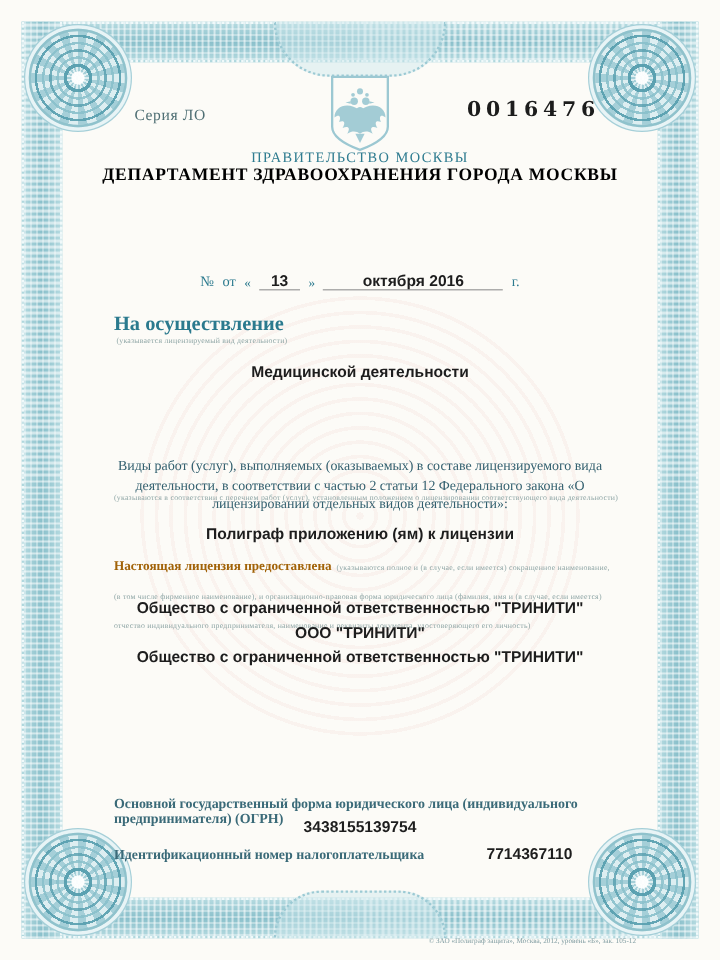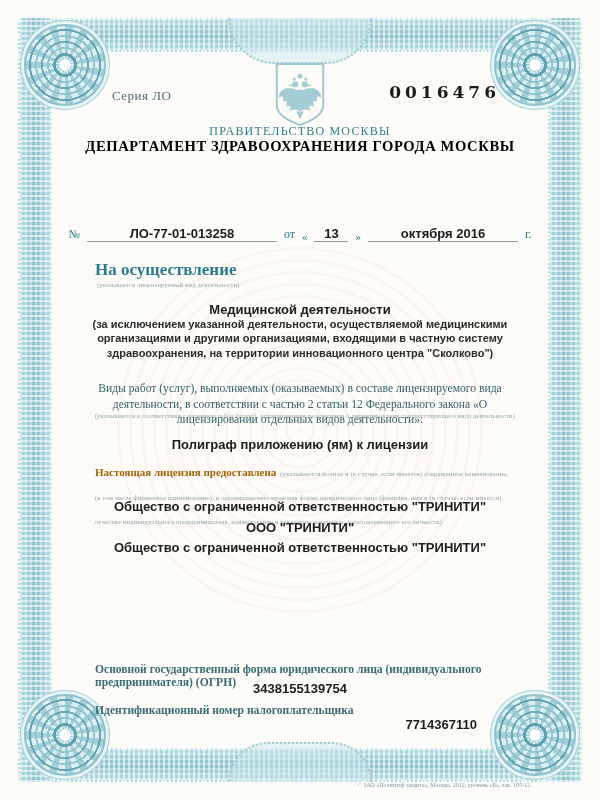--- a/index.html
+++ b/index.html
@@ -90,21 +90,21 @@
     color:#2b2b2b;line-height:1.3;}
   .p-works{top:381px;left:78px;right:78px;text-align:center;
     font-size:11.6px;color:#33606f;line-height:1.35;}
   .cap-works{left:95px;top:412px;}
   .t-appendix{top:437px;}
   .p-granted{top:459px;left:95px;right:85px;line-height:1.5;}
   .granted-lead{font-size:11px;font-weight:700;color:#a16207;}
   .t-company1{top:499px;} .t-company2{top:520px;} .t-company3{top:540px;}
   .ogrn-label{top:663px;left:95px;right:85px;font-size:11.6px;font-weight:600;color:#3a6a78;}
   .ogrn-value{top:681px;}
-  .inn-row{top:704px;left:95px;right:85px;display:flex;align-items:baseline;flex-direction:column;}
+  .inn-row{top:704px;left:95px;right:85px;display:flex;align-items:baseline;}
   .inn-label{font-size:11.6px;font-weight:600;color:#3a6a78;}
   .inn-value{margin-left:auto;margin-right:38px;}
   .footer-note{bottom:12px;right:70px;font-size:6px;color:#7f9ba0;}
 </style>
 </head>
 <body>
 
 <div class="page">
 
   <div class="band band-h band-top"></div>
@@ -142,34 +142,32 @@
       </svg>
     </div>
 
     <div class="abs serial">0016476</div>
 
     <div class="abs center gov">ПРАВИТЕЛЬСТВО МОСКВЫ</div>
     <div class="abs center dept">ДЕПАРТАМЕНТ ЗДРАВООХРАНЕНИЯ ГОРОДА МОСКВЫ</div>
 
     <div class="abs numline">
       <span>№</span>
-      <span class="fill-line line-no">ЛО-77-01-013258</span>
       <span>от</span>
       <span class="quote">«</span>
       <span class="fill-line line-day">13</span>
       <span class="quote">»</span>
       <span class="fill-line line-month">октября 2016</span>
       <span>г.</span>
     </div>
 
     <div class="abs teal-head h-activity">На осуществление</div>
     <div class="abs caption cap-activity">(указывается лицензируемый вид деятельности)</div>
     <div class="abs center bold-black t-activity">Медицинской деятельности</div>
 
-    <div class="abs p-exclusion">(за исключением указанной деятельности, осуществляемой медицинскими организациями и другими организациями, входящими в частную систему здравоохранения, на территории инновационного центра "Сколково")</div>
 
     <div class="abs p-works">Виды работ (услуг), выполняемых (оказываемых) в составе лицензируемого вида деятельности, в соответствии с частью 2 статьи 12 Федерального закона «О лицензировании отдельных видов деятельности»:</div>
     <div class="abs caption cap-works">(указываются в соответствии с перечнем работ (услуг), установленным положением о лицензировании соответствующего вида деятельности)</div>
 
     <div class="abs center bold-black t-appendix">Полиграф приложению (ям) к лицензии</div>
 
     <div class="abs p-granted">
       <span class="granted-lead">Настоящая лицензия предоставлена</span>
       <span class="caption">(указываются полное и (в случае, если имеется) сокращенное наименование, (в том числе фирменное наименование), и организационно-правовая форма юридического лица (фамилия, имя и (в случае, если имеется) отчество индивидуального предпринимателя, наименование и реквизиты документа, удостоверяющего его личность)</span>
     </div>

